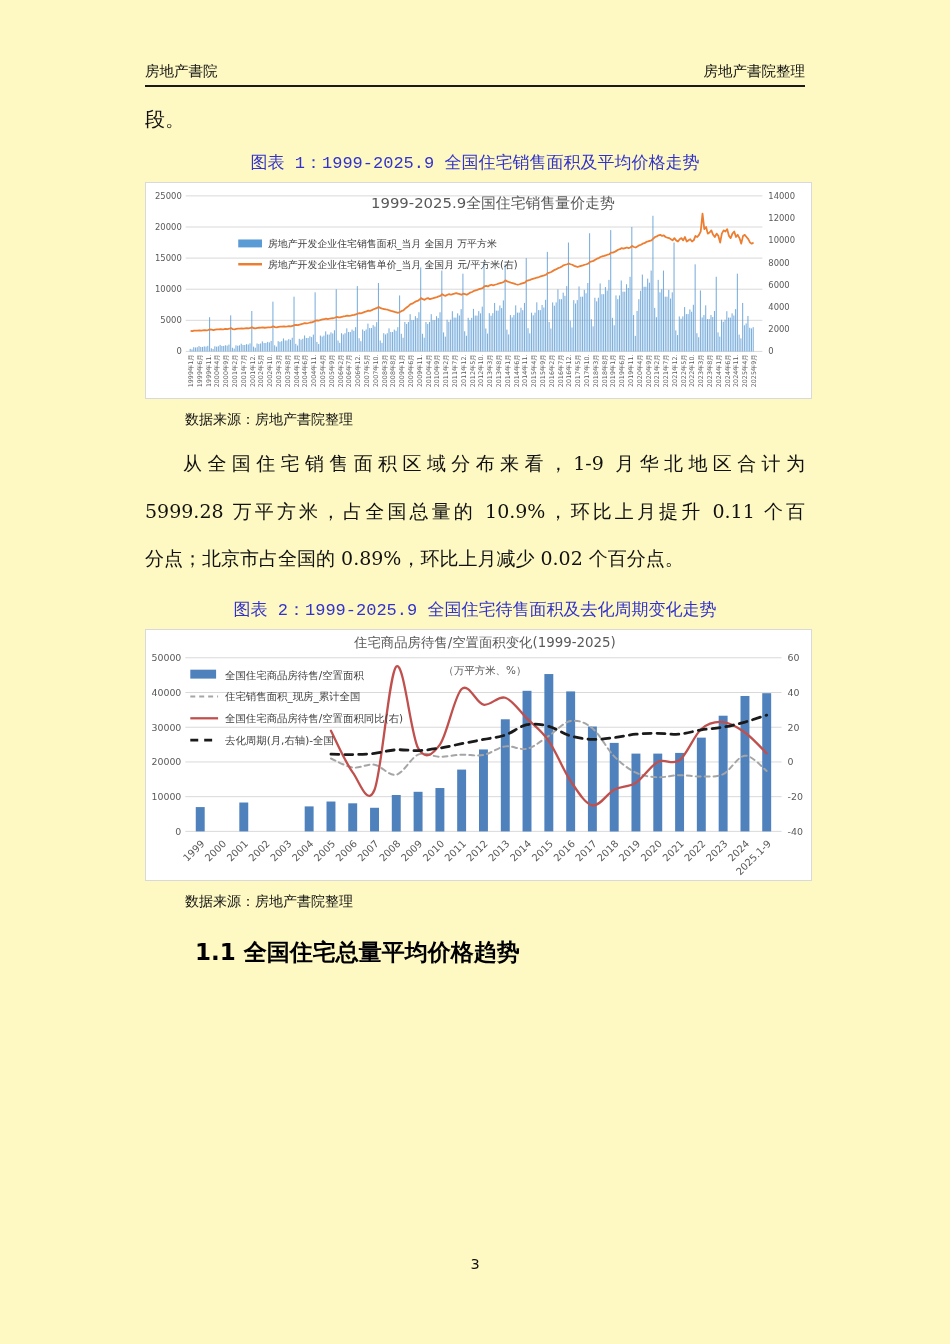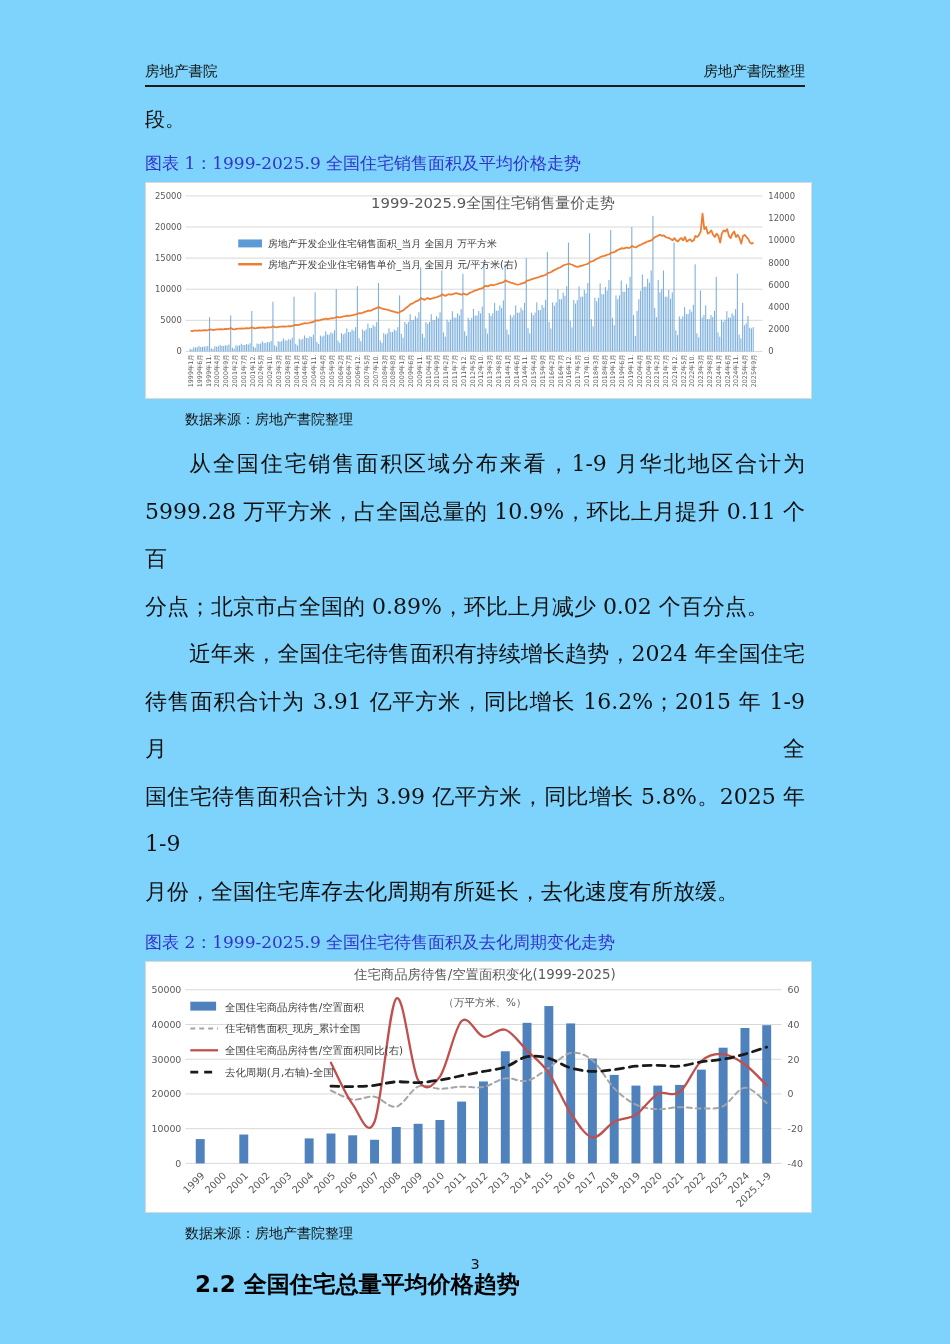--- a/index.html
+++ b/index.html
@@ -1,27 +1,27 @@
 <!DOCTYPE html>
 <html><head>
 <meta charset="utf-8">
 <style>
   html,body{margin:0;padding:0;background:#888;}
-  .page{position:relative;width:950px;height:1344px;margin:0 auto;background:#7dd3fc;
+  .page{position:relative;width:950px;height:1344px;margin:0 auto;background:#fef9c3;
         font-family:"DejaVu Serif","Liberation Serif",serif;color:#111;overflow:hidden;}
   .content{margin:0 145px;width:660px;}
   .hdr{display:flex;justify-content:space-between;align-items:flex-end;padding-top:62px;
        border-bottom:2.5px solid #1a1a1a;padding-bottom:4px;
        font-family:"DejaVu Sans","Liberation Sans",sans-serif;font-size:14.5px;color:#111;}
   .intro{margin-top:18px;font-size:20px;line-height:28px;}
-  .figcap{margin-top:20px;font-size:17px;color:#3333CC;line-height:21px;}
+  .figcap{margin-top:20px;text-align:center;font-size:17px;color:#3333CC;line-height:21px;font-family:Liberation Mono, monospace;}
   .chartbox{display:block;margin-top:8px;background:#fff;border:1px solid #D9D9D9;box-sizing:border-box;}
   .src{margin-top:11px;margin-left:40px;font-size:14px;line-height:18px;color:#111;}
   .paras{margin-top:12px;}
-  .bodyline{font-size:22px;line-height:47.5px;text-align:justify;white-space:nowrap;}
+  .bodyline{font-size:19px;line-height:47.5px;text-align:justify;white-space:nowrap;}
   .bodyline.fill{white-space:normal;text-align-last:justify;}
   .bodyline.ind{text-indent:2em;}
   .h22{margin-top:28px;padding-left:50px;font-family:"DejaVu Sans","Liberation Sans",sans-serif;
        font-weight:bold;font-size:23px;line-height:29px;color:#000;}
   .p3wrap{margin-top:26px;}
   .pageno{position:absolute;top:1256px;left:0;width:100%;text-align:center;
           font-size:14.5px;font-family:"DejaVu Sans","Liberation Sans",sans-serif;}
   svg text{font-family:"DejaVu Sans","Liberation Sans",sans-serif;}
 </style>
 </head>
@@ -464,26 +464,20 @@
         </g>
       </svg>
     <div class="src">数据来源：房地产書院整理</div>
 
     <div class="paras">
       <div>
           <div class="bodyline fill ind">从全国住宅销售面积区域分布来看，1-9 月华北地区合计为</div>
           <div class="bodyline fill">5999.28 万平方米，占全国总量的 10.9%，环比上月提升 0.11 个百</div>
           <div class="bodyline">分点；北京市占全国的 0.89%，环比上月减少 0.02 个百分点。</div>
         </div>
-      <div>
-          <div class="bodyline fill ind">近年来，全国住宅待售面积有持续增长趋势，2024 年全国住宅</div>
-          <div class="bodyline fill">待售面积合计为 3.91 亿平方米，同比增长 16.2%；2015 年 1-9 月全</div>
-          <div class="bodyline fill">国住宅待售面积合计为 3.99 亿平方米，同比增长 5.8%。2025 年 1-9</div>
-          <div class="bodyline">月份，全国住宅库存去化周期有所延长，去化速度有所放缓。</div>
-        </div>
     </div>
 
     <div class="figcap" style="margin-top:17px">图表 2：1999-2025.9 全国住宅待售面积及去化周期变化走势</div>
     <svg id="chart2-svg" class="chartbox" width="667" height="252" viewBox="0 0 667 252">
         <g>
           <line x1="38" y1="28" x2="639" y2="28" stroke="#D9D9D9" stroke-width="1"></line>
           <line x1="38" y1="63" x2="639" y2="63" stroke="#D9D9D9" stroke-width="1"></line>
           <line x1="38" y1="98" x2="639" y2="98" stroke="#D9D9D9" stroke-width="1"></line>
           <line x1="38" y1="133" x2="639" y2="133" stroke="#D9D9D9" stroke-width="1"></line>
           <line x1="38" y1="168" x2="639" y2="168" stroke="#D9D9D9" stroke-width="1"></line>
@@ -571,18 +565,18 @@
           <text transform="translate(519.2,216) rotate(-45)" text-anchor="end" font-size="10" fill="#595959">2020</text>
           <text transform="translate(541.2,216) rotate(-45)" text-anchor="end" font-size="10" fill="#595959">2021</text>
           <text transform="translate(563.1,216) rotate(-45)" text-anchor="end" font-size="10" fill="#595959">2022</text>
           <text transform="translate(585.1,216) rotate(-45)" text-anchor="end" font-size="10" fill="#595959">2023</text>
           <text transform="translate(607.1,216) rotate(-45)" text-anchor="end" font-size="10" fill="#595959">2024</text>
           <text transform="translate(629.0,216) rotate(-45)" text-anchor="end" font-size="10" fill="#595959">2025.1-9</text>
         </g>
       </svg>
     <div class="src">数据来源：房地产書院整理</div>
 
-    <div class="h22">2.2 全国住宅总量平均价格趋势</div>
+    <div class="h22">1.1 全国住宅总量平均价格趋势</div>
 
   </div>
 
   <div class="pageno">3</div>
 </div>
 
 </body></html>

